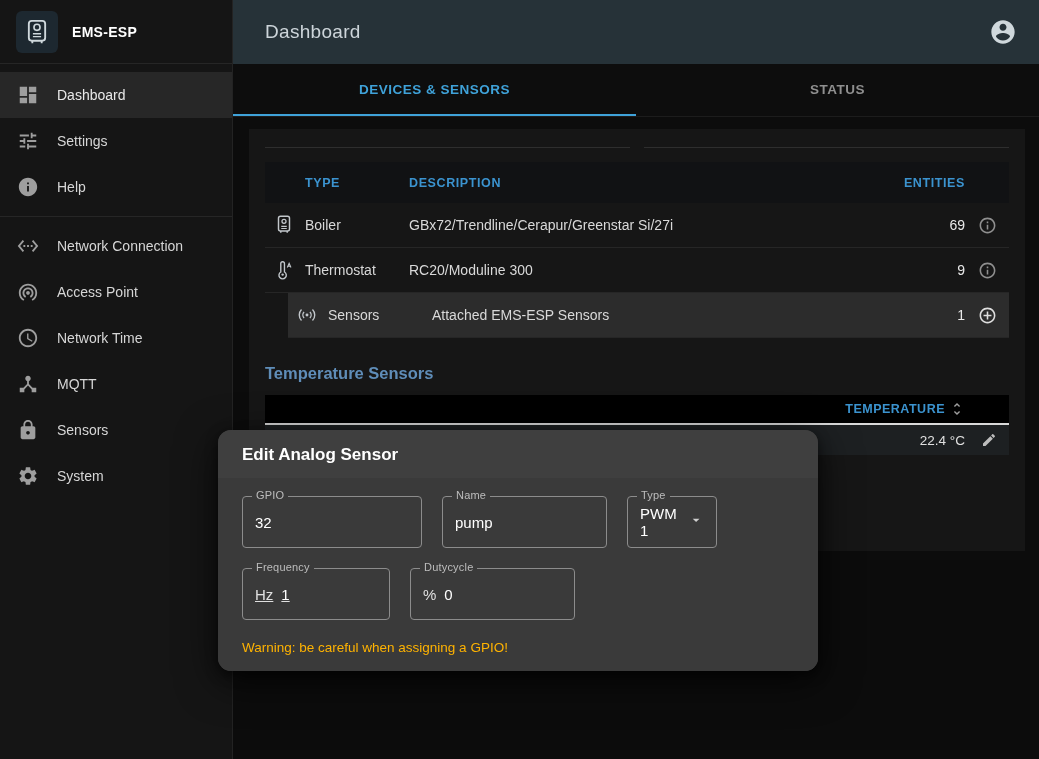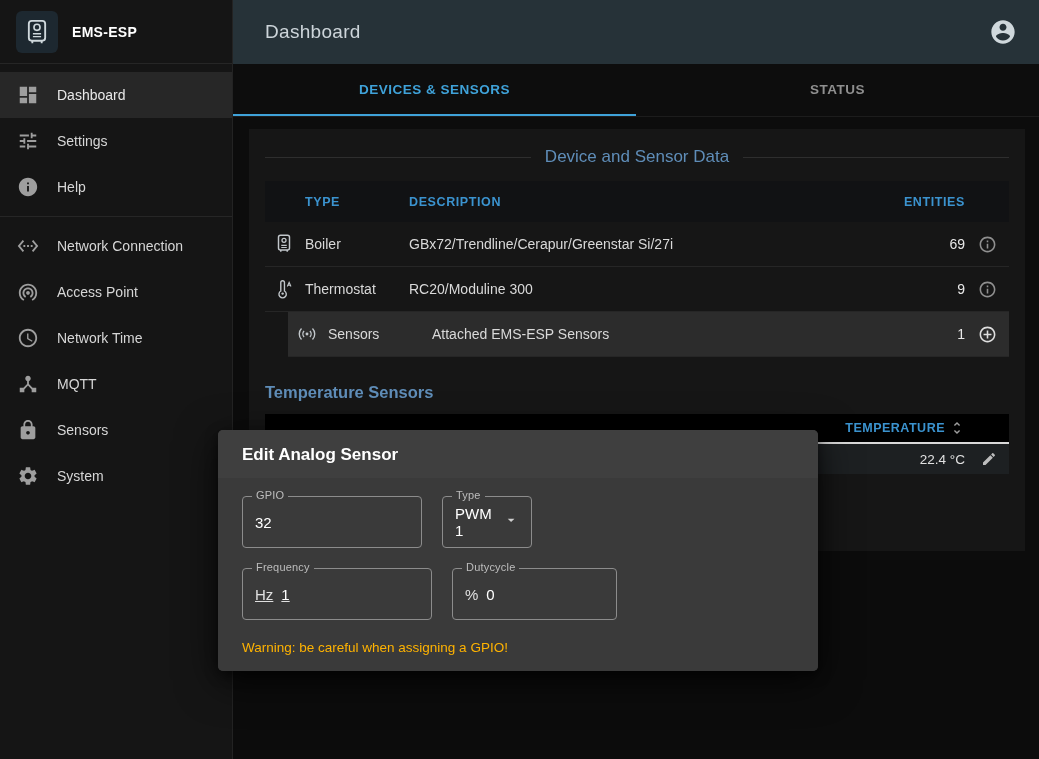--- a/index.html
+++ b/index.html
@@ -50,33 +50,33 @@
   .action-icon { width:19px; height:19px; cursor:pointer; }
 
   .temp-title { font-size:16.5px; font-weight:bold; color:#5f8db8; margin:26px 16px 12px; }
   .temp-table { margin:0 16px; }
   .tt-header { height:30px; background:#000000; display:flex; align-items:center; justify-content:flex-end; gap:4px; padding-right:44px; color:#3b93cf; font-size:12.5px; font-weight:bold; letter-spacing:.5px; border-bottom:2px solid #d9d9d9; cursor:pointer; }
   .sort-icon { width:16px; height:16px; color:#9e9e9e; }
   .tt-row { height:30px; background:#1d2022; display:flex; align-items:center; justify-content:flex-end; gap:16px; padding-right:12px; font-size:13.5px; color:#e0e0e0; cursor:pointer; }
   .edit-icon { width:16px; height:16px; color:#bdbdbd; cursor:pointer; }
 
   
-  .dialog { position:absolute; left:218px; top:430px; width:600px; background:#3a3a3a; border-radius:5px; box-shadow:0 10px 40px rgba(0,0,0,.65), 0 4px 12px rgba(0,0,0,.5); z-index:5; overflow:hidden; }
+  .dialog { position:absolute; left:218px; top:430px; width:600px; background:#3a3a3a; border-radius:13px; box-shadow:0 10px 40px rgba(0,0,0,.65), 0 4px 12px rgba(0,0,0,.5); z-index:5; overflow:hidden; }
   .dialog-title { padding:15px 24px 13px; background:#3f3f3f; font-size:17px; font-weight:bold; color:#ffffff; }
   .dialog-content { padding:18px 24px 16px; background:#3a3a3a; }
   .field-row { display:flex; gap:20px; }
   .field-row + .field-row { margin-top:20px; }
   .field { position:relative; height:52px; border:1px solid #8c8c8c; border-radius:4px; display:flex; align-items:center; gap:8px; padding:0 12px; }
   .field-label { position:absolute; top:-8px; left:9px; background:#3a3a3a; padding:0 4px; font-size:11px; color:#bdbdbd; letter-spacing:.2px; }
   .field-value { font-size:15px; color:#ffffff; }
   .field-prefix { font-size:15px; color:#e0e0e0; }
   .field.select { justify-content:space-between; cursor:pointer; }
   .dd-icon { width:20px; height:20px; color:#cfcfcf; }
   .w-gpio { width:180px; } .w-name { width:165px; } .w-type { width:90px; }
-  .w-freq { width:190px;text-decoration:underline; } .w-duty { width:165px; }
+  .w-freq { width:148px;text-decoration:underline; } .w-duty { width:165px; }
   .dialog-warning { margin-top:20px; font-size:13.5px; color:#ffb300; }
   .dialog-actions { display:flex; align-items:center; padding:11px 16px; background:#464646; border-top:1px solid #525252; }
   .btn { display:flex; align-items:center; gap:8px; height:34px; padding:0 14px; border-radius:4px; background:transparent; font-size:13px; font-weight:bold; letter-spacing:.4px; cursor:pointer; border:1px solid transparent; }
   .btn-icon { width:18px; height:18px; }
   .btn-remove { color:#f44336; border-color:rgba(244,67,54,.55); }
   .btn-cancel { color:#42a5f5; border-color:rgba(66,165,245,.55); background:rgba(66,165,245,.06); }
   .btn-save { color:#ffb300; border-color:rgba(255,179,0,.55); background:rgba(255,179,0,.1); margin-left:12px; }
   .actions-spacer { flex:1; }
 </style>
 </head>
@@ -185,21 +185,20 @@
 
 <div class="tabbar">
   <div class="tab active">DEVICES &amp; SENSORS</div>
   <div class="tab">STATUS</div>
 </div>
 
 <div class="paper">
 
   <div class="section-title-row">
     <div class="line"></div>
-    <div class="section-title">Device and Sensor Data</div>
     <div class="line"></div>
   </div>
 
   <div class="device-table">
     <div class="dt-header">
       <div class="h-type">TYPE</div>
       <div class="h-desc">DESCRIPTION</div>
       <div class="h-entities">ENTITIES</div>
     </div>
 
@@ -288,20 +287,24 @@
 
 <div class="dialog">
   <div class="dialog-title">Edit Analog Sensor</div>
 
   <div class="dialog-content">
     <div class="field-row">
       <div class="field w-gpio">
         <span class="field-label">GPIO</span>
         <span class="field-value">32</span>
       </div>
+      <div class="field w-name">
+        <span class="field-label">Name</span>
+        <span class="field-value">pump</span>
+      </div>
       <div class="field select w-type">
         <span class="field-label">Type</span>
         <span class="field-value">PWM 1</span>
         <span class="dd-icon">
           <svg viewBox="0 0 24 24" fill="currentColor">
               <path d="M7 10l5 5 5-5z"></path>
             </svg>
         </span>
       </div>
     </div>

